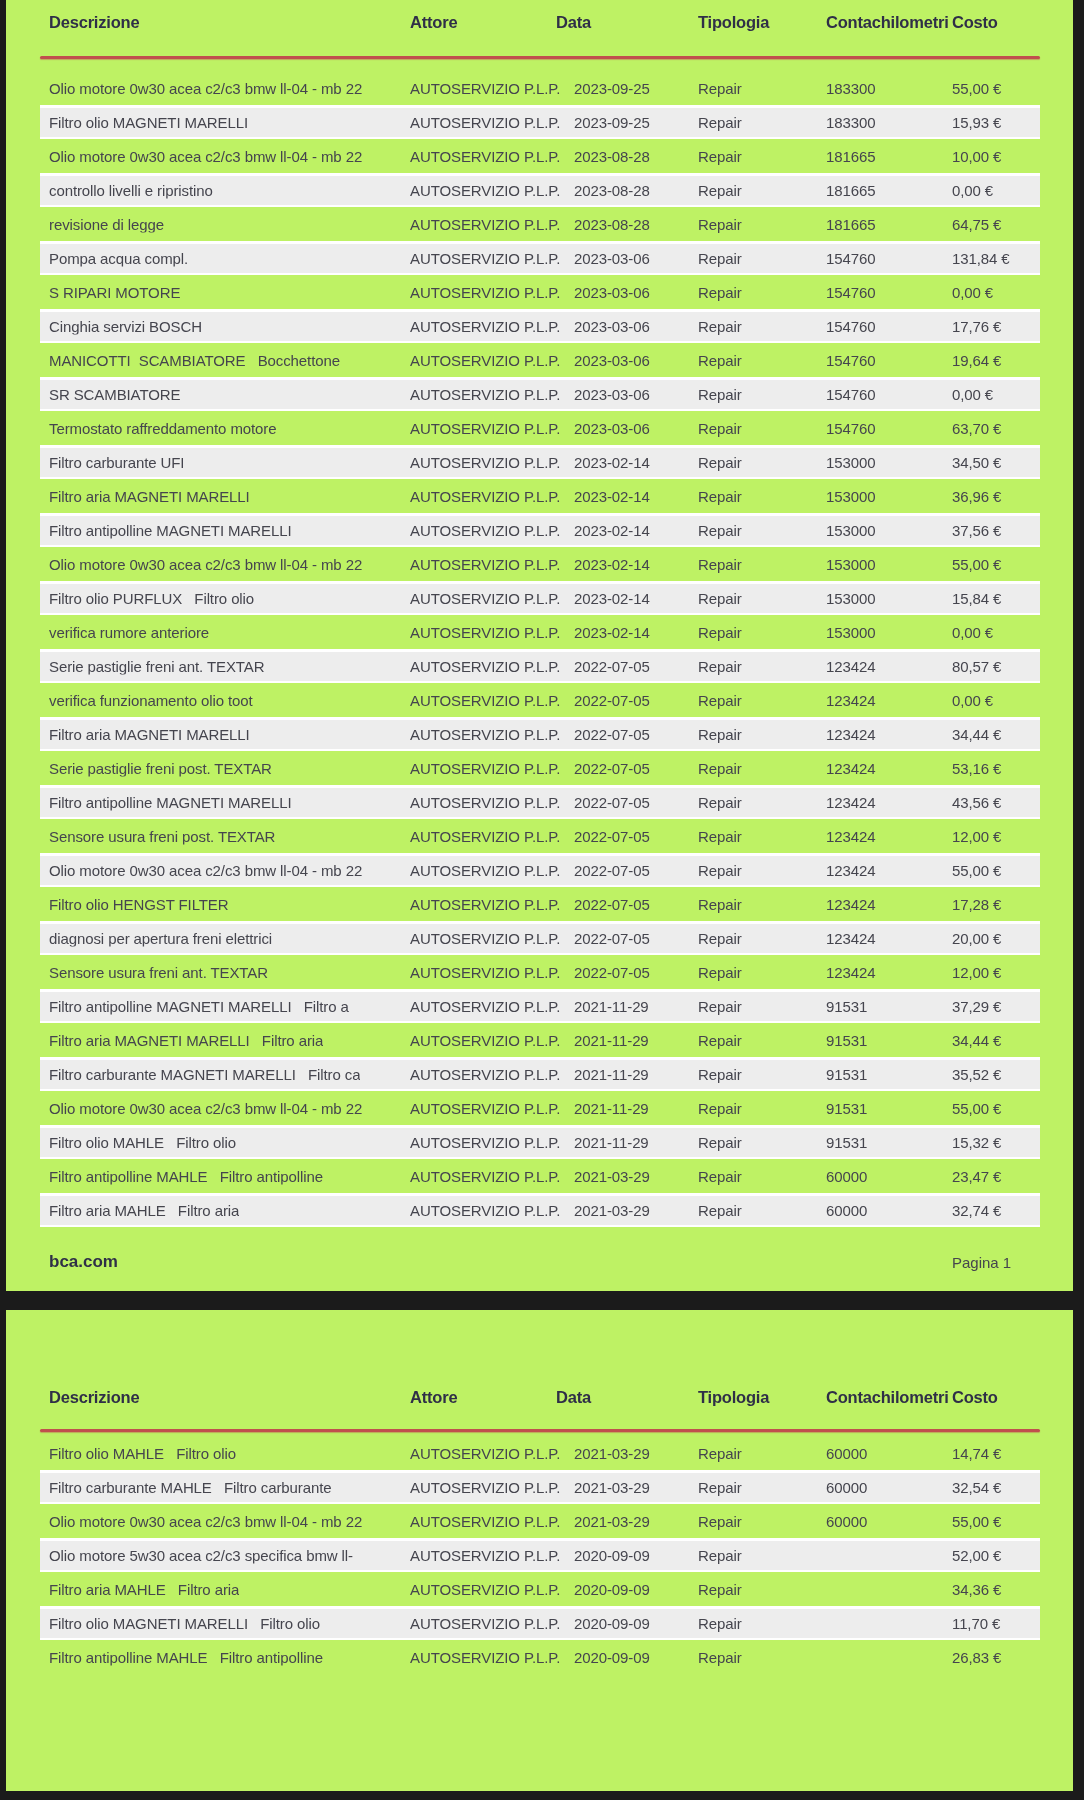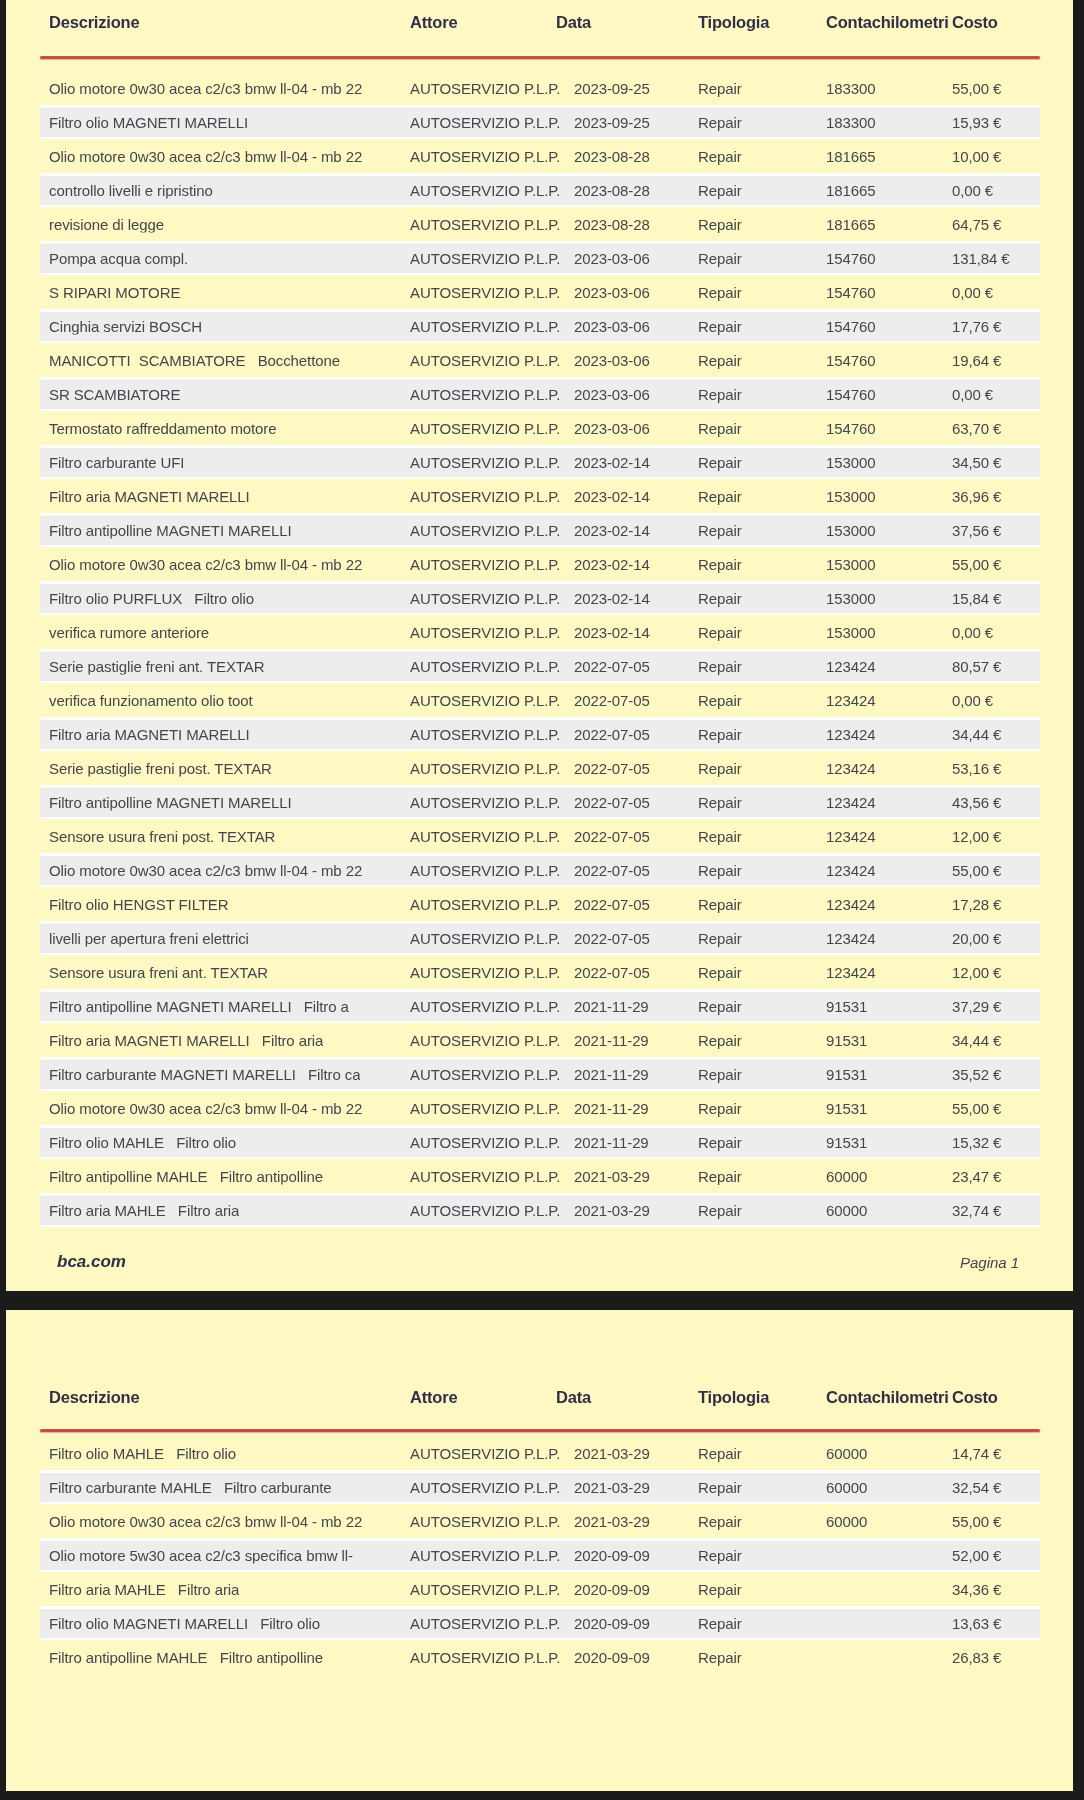--- a/index.html
+++ b/index.html
@@ -12,21 +12,21 @@
   html,body{margin:0;padding:0;width:1084px;height:1800px;overflow:hidden;}
   body{
     position:relative;
     background:var(--frame);
     font-family:"Liberation Sans","DejaVu Sans",sans-serif;
   }
   .page{
     position:absolute;
     left:6px;
     width:1067px;
-    background:#fef9c3;
+    background:#bef264;
   }
   .page1{top:0;height:1291px;}
   .page2{top:1310px;height:481px;}
 
   .thead{position:absolute;left:34px;width:1000px;height:24px;}
   .page1 .thead{top:13px;}
   .page2 .thead{top:78px;}
   .h{
     position:absolute;top:0;
     font-size:16.5px;font-weight:bold;letter-spacing:-0.2px;
@@ -61,21 +61,21 @@
     font-size:15px;letter-spacing:-0.1px;
     color:var(--body);white-space:pre;
   }
   .c-desc{left:9px;max-width:358px;overflow:hidden;}
   .c-attore{left:370px;}
   .c-data{left:534px;}
   .c-tipo{left:658px;}
   .c-km{left:786px;}
   .c-costo{left:912px;}
 
-  .pfoot{position:absolute;left:42px;top:1252px;width:1000px;height:22px;font-style:italic;}
+  .pfoot{position:absolute;left:34px;top:1252px;width:1000px;height:22px;}
   .site{
     position:absolute;left:9px;top:0;
     font-size:17px;font-weight:bold;color:var(--head);
   }
   .pagenum{
     position:absolute;left:912px;top:2px;
     font-size:15px;color:var(--body);white-space:pre;
   }
 </style>
 </head>
@@ -288,21 +288,21 @@
       </div>
       <div class="row">
         <span class="c c-desc">Filtro olio HENGST FILTER</span>
         <span class="c c-attore">AUTOSERVIZIO P.L.P.</span>
         <span class="c c-data">2022-07-05</span>
         <span class="c c-tipo">Repair</span>
         <span class="c c-km">123424</span>
         <span class="c c-costo">17,28 €</span>
       </div>
       <div class="row alt">
-        <span class="c c-desc">livelli per apertura freni elettrici</span>
+        <span class="c c-desc">diagnosi per apertura freni elettrici</span>
         <span class="c c-attore">AUTOSERVIZIO P.L.P.</span>
         <span class="c c-data">2022-07-05</span>
         <span class="c c-tipo">Repair</span>
         <span class="c c-km">123424</span>
         <span class="c c-costo">20,00 €</span>
       </div>
       <div class="row">
         <span class="c c-desc">Sensore usura freni ant. TEXTAR</span>
         <span class="c c-attore">AUTOSERVIZIO P.L.P.</span>
         <span class="c c-data">2022-07-05</span>
@@ -426,21 +426,21 @@
         <span class="c c-tipo">Repair</span>
         <span class="c c-km"></span>
         <span class="c c-costo">34,36 €</span>
       </div>
       <div class="row alt">
         <span class="c c-desc">Filtro olio MAGNETI MARELLI   Filtro olio</span>
         <span class="c c-attore">AUTOSERVIZIO P.L.P.</span>
         <span class="c c-data">2020-09-09</span>
         <span class="c c-tipo">Repair</span>
         <span class="c c-km"></span>
-        <span class="c c-costo">13,63 €</span>
+        <span class="c c-costo">11,70 €</span>
       </div>
       <div class="row">
         <span class="c c-desc">Filtro antipolline MAHLE   Filtro antipolline</span>
         <span class="c c-attore">AUTOSERVIZIO P.L.P.</span>
         <span class="c c-data">2020-09-09</span>
         <span class="c c-tipo">Repair</span>
         <span class="c c-km"></span>
         <span class="c c-costo">26,83 €</span>
       </div>
     </div>

